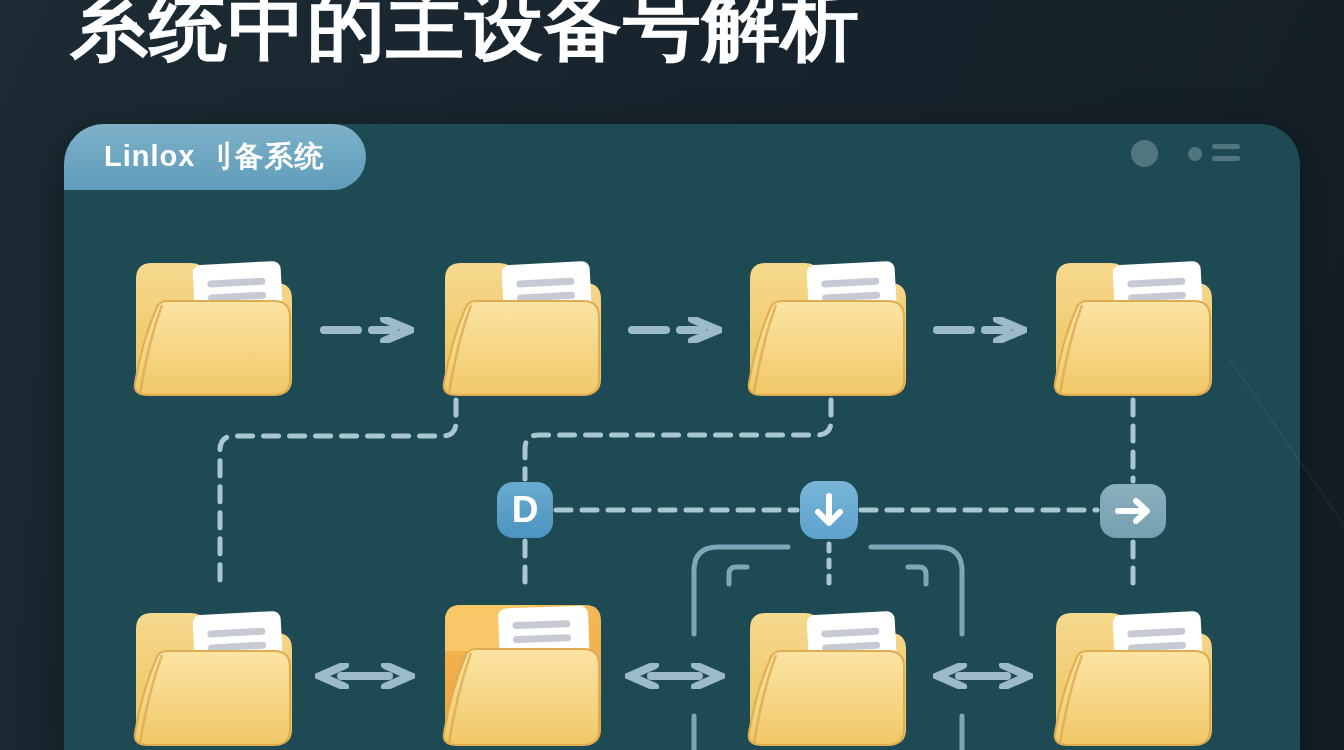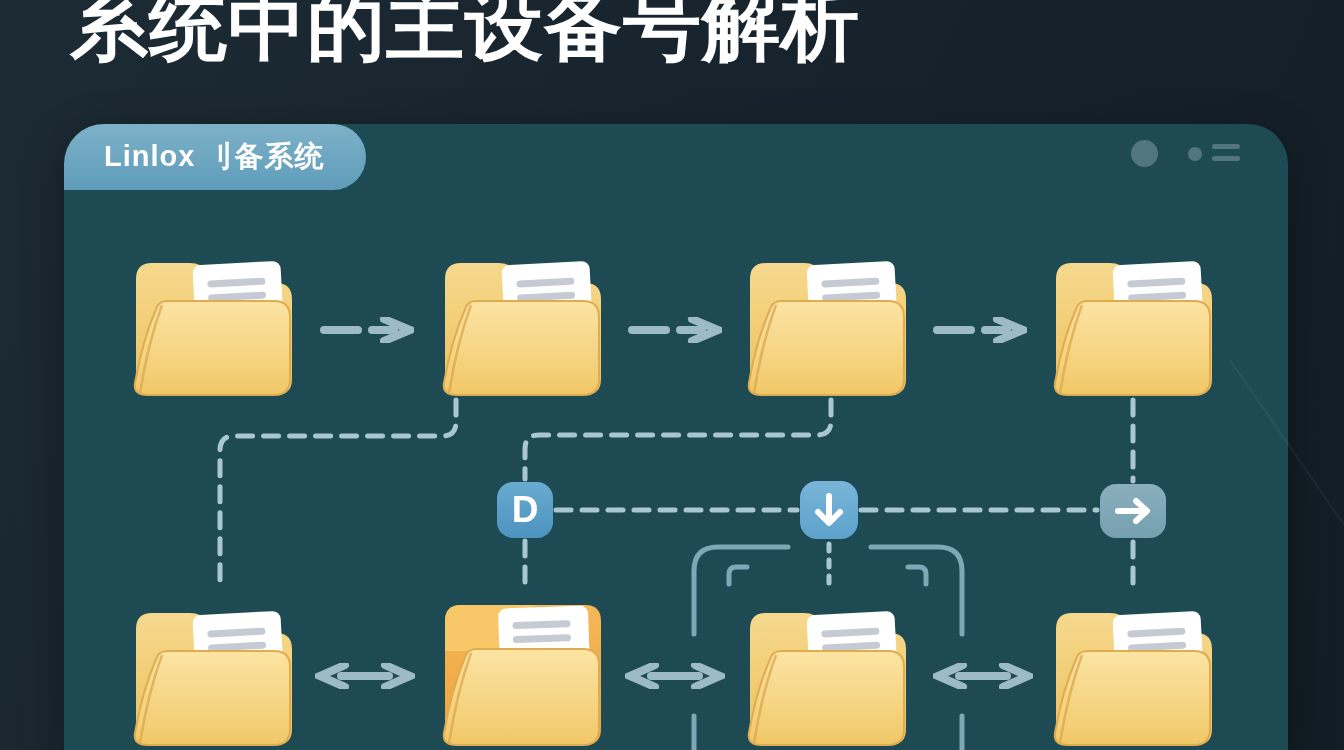--- a/index.html
+++ b/index.html
@@ -13,20 +13,21 @@
   #page-title{
     left:70px;top:-26px;
     font-size:78px;font-weight:800;color:#ffffff;
     letter-spacing:1px;white-space:nowrap;
   }
   
   #window{
     left:64px;top:124px;width:1224px;height:626px;
     background:#1e4b53;border-radius:40px 40px 0 0;
     box-shadow:0 10px 40px rgba(0,0,0,.35);
+    padding-left:12px;
   }
   #window-tab{
     left:0;top:0;width:302px;height:66px;
     background:linear-gradient(180deg,#7db1c8 0%,#5f9cba 100%);
     border-radius:40px 33px 33px 0;
     display:flex;align-items:center;padding-left:40px;box-sizing:border-box;
   }
   #window-tab .tab-text{
     color:#ffffff;font-weight:700;font-size:29px;letter-spacing:1px;
   }

